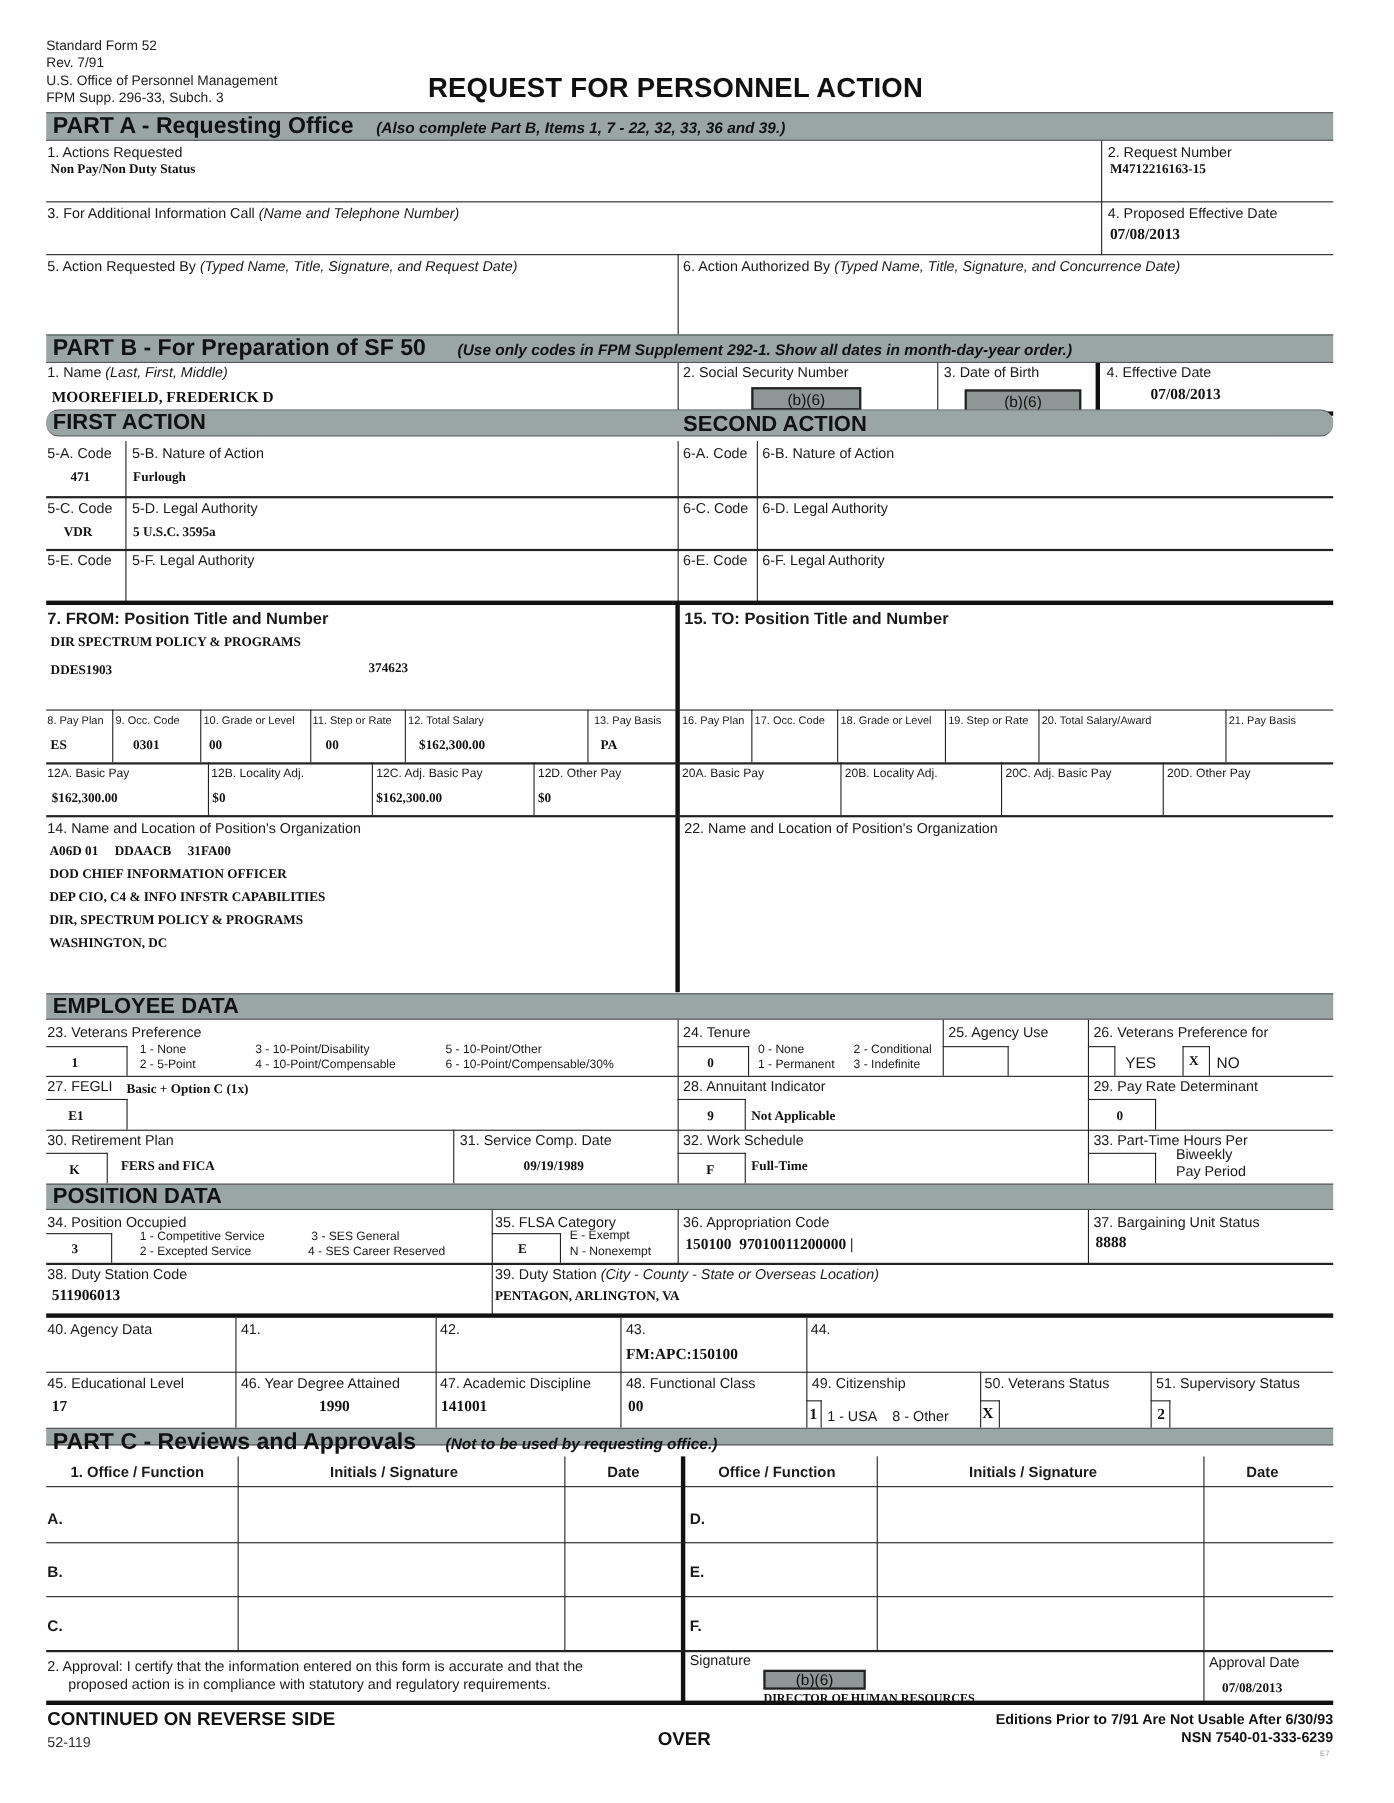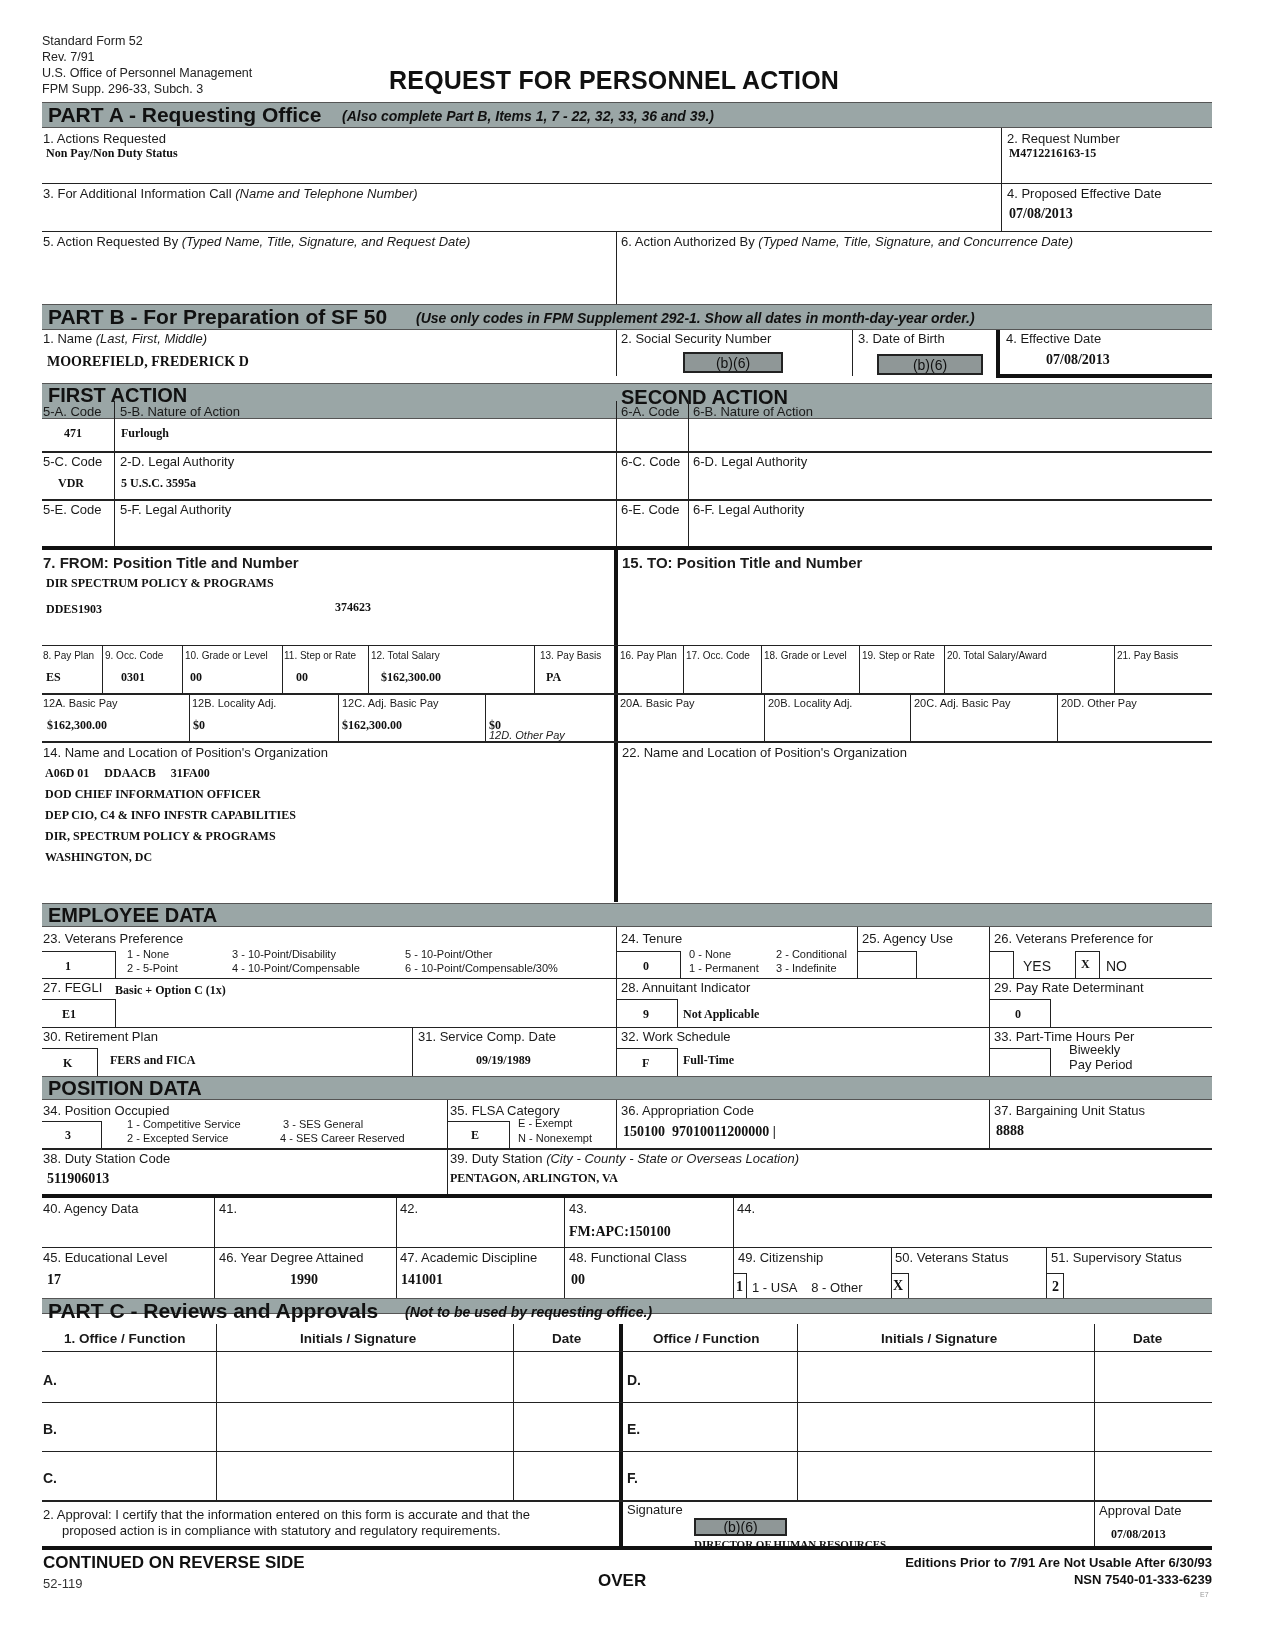--- a/index.html
+++ b/index.html
@@ -64,39 +64,39 @@
 <div class="lbl abs" style="left:621px;top:331px;">2. Social Security Number</div>
 <div class="redact" style="left:683px;top:352px;width:100px;height:21px;">(b)(6)</div>
 <div class="vl" style="left:852px;top:330px;height:46px;"></div>
 <div class="lbl abs" style="left:858px;top:331px;">3. Date of Birth</div>
 <div class="redact" style="left:877px;top:354px;width:106px;height:21px;">(b)(6)</div>
 <div class="abs" style="left:996px;top:330px;width:4px;height:48px;background:#111;"></div>
 <div class="abs" style="left:996px;top:374px;width:216px;height:4px;background:#111;"></div>
 <div class="lbl abs" style="left:1006px;top:331px;">4. Effective Date</div>
 <div class="val abs" style="left:1046px;top:352px;font-size:14px;">07/08/2013</div>
 
-<div class="band" style="top:383px;height:36px;">
+<div class="band" style="top:372px;height:25px;border-radius:12px;">
   <span class="band-title" style="position:absolute;left:6px;top:0px;font-size:20px;">FIRST ACTION</span>
   <span class="band-title" style="position:absolute;left:579px;top:2px;font-size:20px;">SECOND ACTION</span>
 </div>
 
 <div class="vl" style="left:114px;top:401px;height:146px;"></div>
 <div class="vl" style="left:616px;top:401px;height:146px;"></div>
 <div class="vl" style="left:688px;top:401px;height:146px;"></div>
 <div class="hl2" style="left:42px;top:451px;width:1170px;"></div>
 <div class="hl2" style="left:42px;top:499px;width:1170px;"></div>
 
 <div class="lbl abs" style="left:43px;top:404px;">5-A. Code</div>
 <div class="val abs" style="left:64px;top:426px;">471</div>
 <div class="lbl abs" style="left:120px;top:404px;">5-B. Nature of Action</div>
 <div class="val abs" style="left:121px;top:426px;">Furlough</div>
 
 <div class="lbl abs" style="left:43px;top:454px;">5-C. Code</div>
 <div class="val abs" style="left:58px;top:476px;">VDR</div>
-<div class="lbl abs" style="left:120px;top:454px;">2-D. Legal Authority</div>
+<div class="lbl abs" style="left:120px;top:454px;">5-D. Legal Authority</div>
 <div class="val abs" style="left:121px;top:476px;">5 U.S.C. 3595a</div>
 
 <div class="lbl abs" style="left:43px;top:502px;">5-E. Code</div>
 <div class="lbl abs" style="left:120px;top:502px;">5-F. Legal Authority</div>
 
 <div class="lbl abs" style="left:621px;top:404px;">6-A. Code</div>
 <div class="lbl abs" style="left:693px;top:404px;">6-B. Nature of Action</div>
 <div class="lbl abs" style="left:621px;top:454px;">6-C. Code</div>
 <div class="lbl abs" style="left:693px;top:454px;">6-D. Legal Authority</div>
 <div class="lbl abs" style="left:621px;top:502px;">6-E. Code</div>
@@ -149,21 +149,21 @@
 <div class="hl2" style="left:42px;top:741px;width:1170px;"></div>
 <div class="vl" style="left:189px;top:693px;height:48px;"></div>
 <div class="vl" style="left:338px;top:693px;height:48px;"></div>
 <div class="vl" style="left:485px;top:693px;height:48px;"></div>
 <div class="lbl-xs abs" style="left:43px;top:697px;">12A. Basic Pay</div>
 <div class="val abs" style="left:47px;top:718px;">$162,300.00</div>
 <div class="lbl-xs abs" style="left:192px;top:697px;">12B. Locality Adj.</div>
 <div class="val abs" style="left:193px;top:718px;">$0</div>
 <div class="lbl-xs abs" style="left:342px;top:697px;">12C. Adj. Basic Pay</div>
 <div class="val abs" style="left:342px;top:718px;">$162,300.00</div>
-<div class="lbl-xs abs" style="left:489px;top:729px;font-style:italic;">12D. Other Pay</div>
+<div class="lbl-xs abs" style="left:489px;top:697px;">12D. Other Pay</div>
 <div class="val abs" style="left:489px;top:718px;">$0</div>
 
 <div class="vl" style="left:764px;top:693px;height:48px;"></div>
 <div class="vl" style="left:910px;top:693px;height:48px;"></div>
 <div class="vl" style="left:1057px;top:693px;height:48px;"></div>
 <div class="lbl-xs abs" style="left:620px;top:697px;">20A. Basic Pay</div>
 <div class="lbl-xs abs" style="left:768px;top:697px;">20B. Locality Adj.</div>
 <div class="lbl-xs abs" style="left:914px;top:697px;">20C. Adj. Basic Pay</div>
 <div class="lbl-xs abs" style="left:1061px;top:697px;">20D. Other Pay</div>
 

